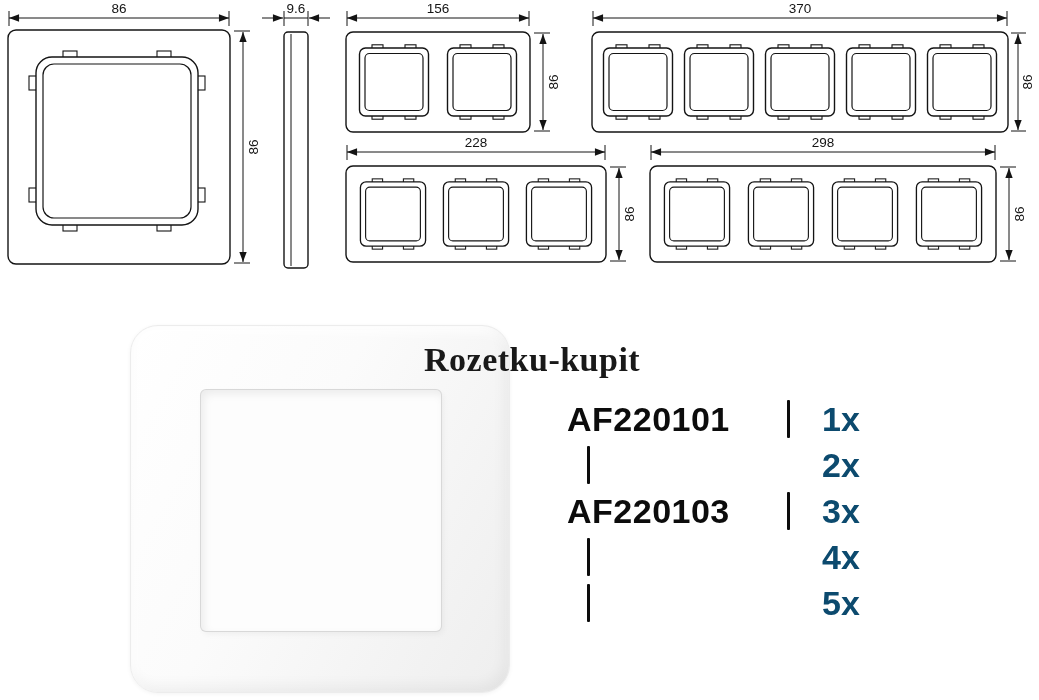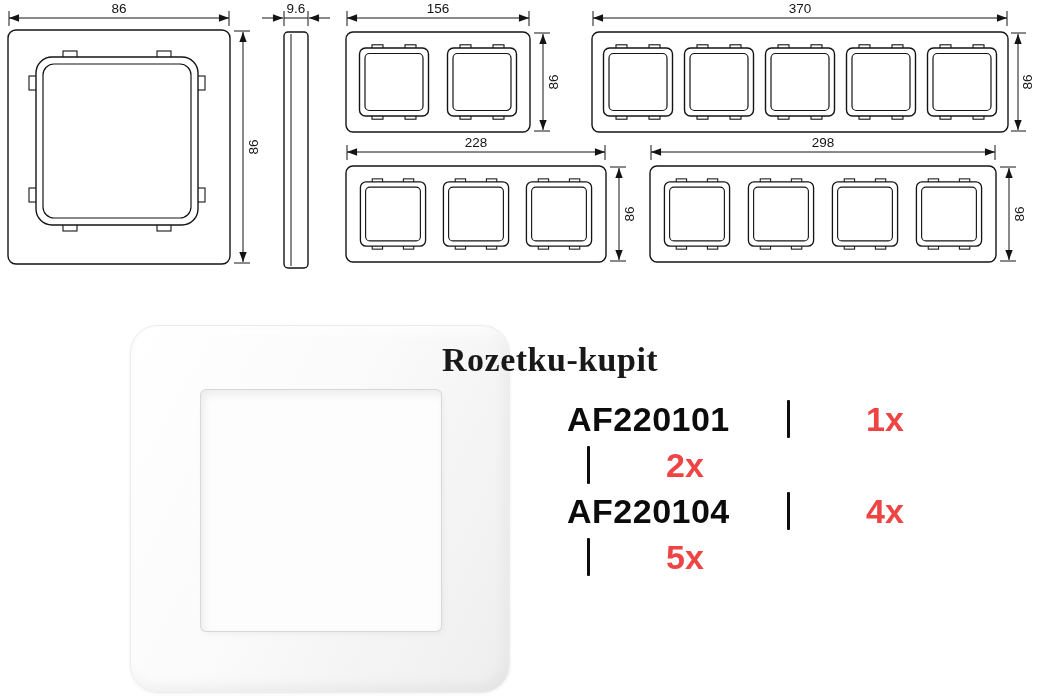--- a/index.html
+++ b/index.html
@@ -17,30 +17,30 @@
 
   
   .photo { position:absolute; left:130px; top:325px; width:380px; height:368px;
            border-radius:28px; border:1px solid #ececec;
            background:linear-gradient(118deg,#ffffff 0%,#fbfbfb 42%,#eeeeee 100%);
            box-shadow: inset -4px -6px 14px rgba(0,0,0,0.05), inset 4px 6px 12px rgba(255,255,255,0.9), 0 1px 4px rgba(0,0,0,0.05); }
   .opening { position:absolute; left:70px; top:64px; width:240px; height:241px;
            background:#fdfdfd; border-radius:5px;
            box-shadow: inset 3px 4px 8px rgba(0,0,0,0.07), 0 0 0 1px #d8d8d8, 2px 3px 6px rgba(0,0,0,0.05); }
 
-  .logo { position:absolute; left:442px; top:341px;
+  .logo { position:absolute; left:424px; top:341px;
           font-family:"Liberation Serif", serif; font-weight:700; font-size:34px;
           color:#191919; letter-spacing:0.5px; white-space:nowrap; }
 
   
   .parts { position:absolute; left:567px; top:396px; }
-  .part-row { display:flex; align-items:center; height:46px; }
+  .part-row { display:flex; align-items:center; height:46px;justify-content:space-between; }
   .sku { display:inline-block; width:200px; font-weight:700; font-size:34px; color:#0c0c0c; letter-spacing:0.5px; }
   .divider { width:3px; height:38px; background:#0c0c0c; margin-left:20px; margin-right:32px; border-radius:1px; }
-  .qty { font-weight:700; font-size:34px; color:#ef4444;margin-left:44px; }
+  .qty { font-weight:700; font-size:34px; color:#0c4a6e; }
 </style>
 </head>
 <body>
 
 <div class="page">
 
   <svg class="tech" width="1039" height="300" viewBox="0 0 1039 300" xmlns="http://www.w3.org/2000/svg">
     <defs>
       <marker id="arw" viewBox="0 0 12 12" refX="11.5" refY="6" markerWidth="11" markerHeight="11" orient="auto-start-reverse">
         <path d="M0.5,2 L11.5,6 L0.5,10 z" fill="#141414"></path>
@@ -194,21 +194,25 @@
     <div class="part-row">
       <span class="sku">AF220101</span>
       <span class="divider"></span>
       <span class="qty">1x</span>
     </div>
     <div class="part-row">
       <span class="divider"></span>
       <span class="qty">2x</span>
     </div>
     <div class="part-row">
-      <span class="sku">AF220104</span>
+      <span class="sku">AF220103</span>
+      <span class="divider"></span>
+      <span class="qty">3x</span>
+    </div>
+    <div class="part-row">
       <span class="divider"></span>
       <span class="qty">4x</span>
     </div>
     <div class="part-row">
       <span class="divider"></span>
       <span class="qty">5x</span>
     </div>
   </div>
 
 </div>

